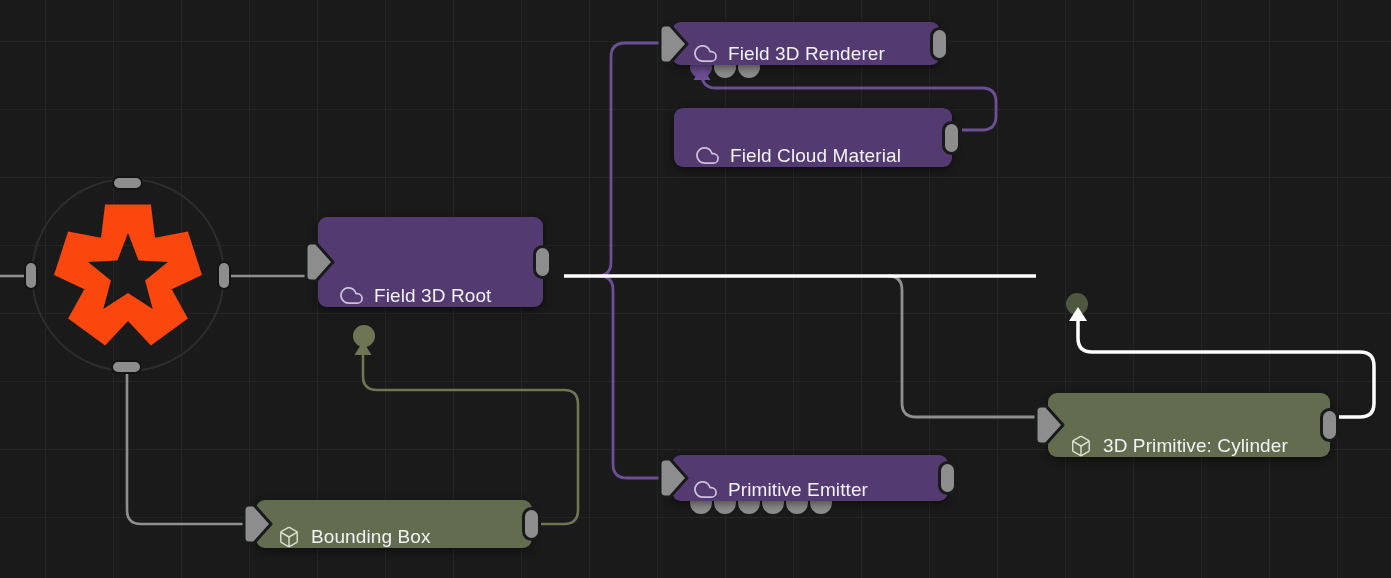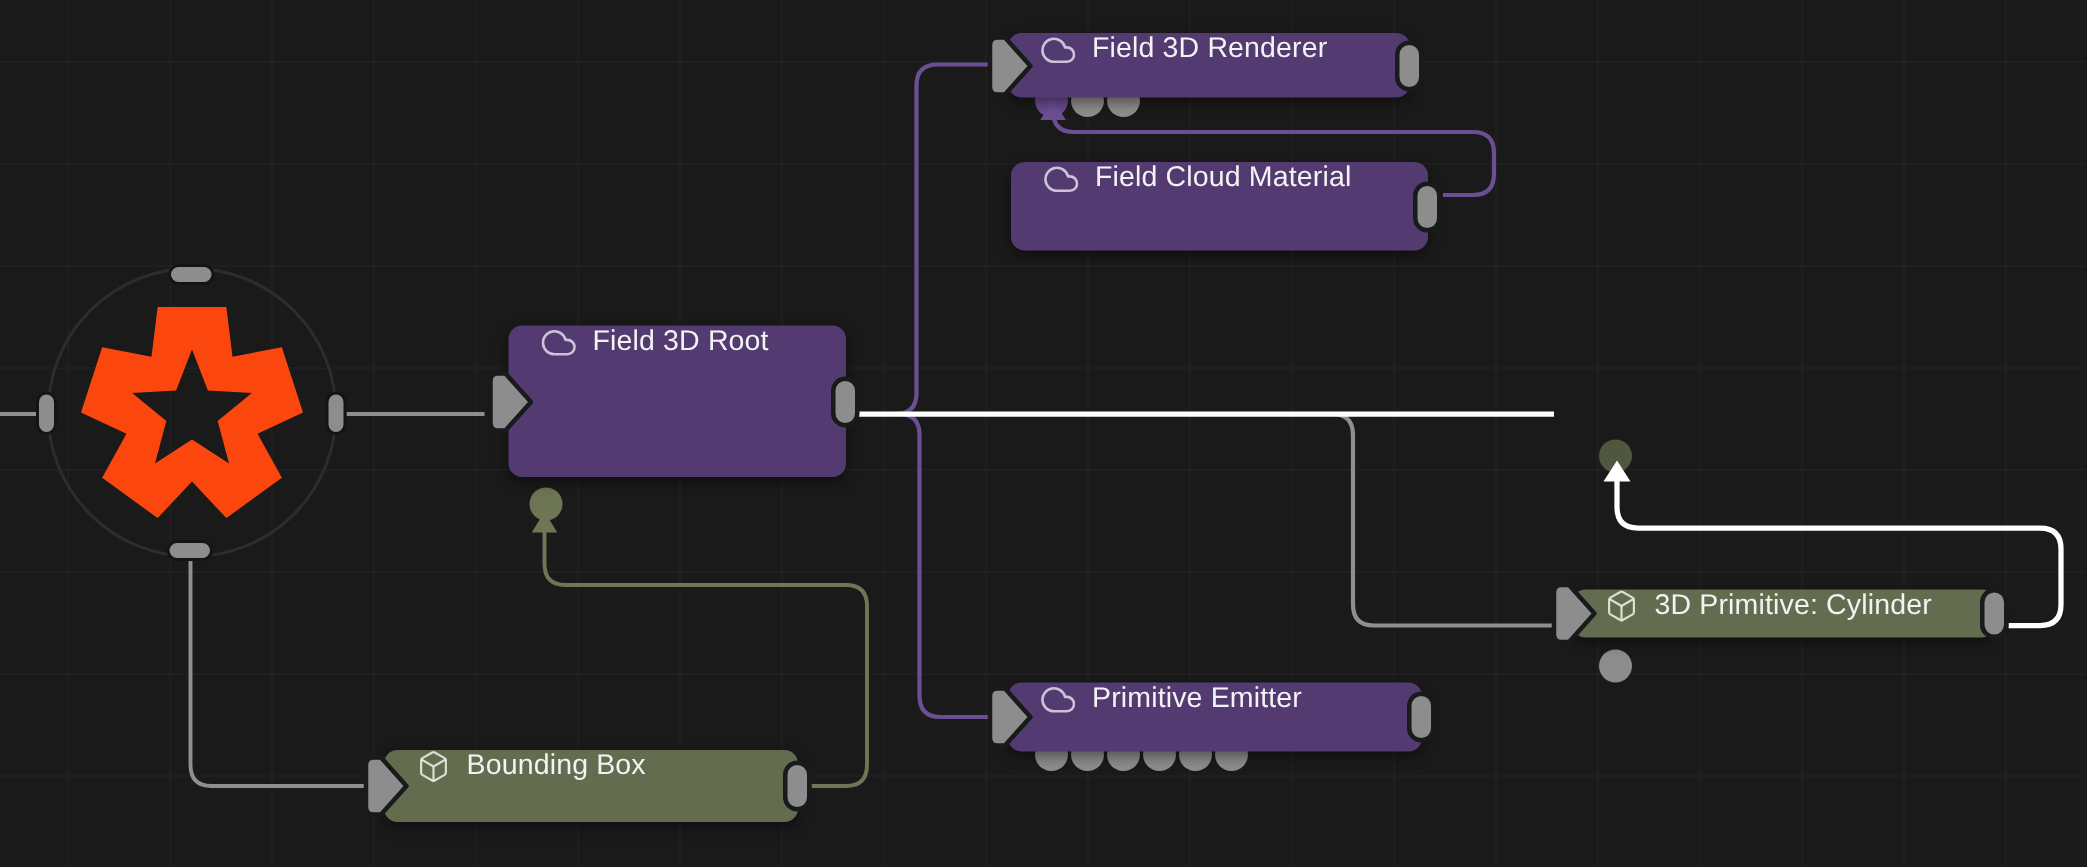--- a/index.html
+++ b/index.html
@@ -11,21 +11,21 @@
       linear-gradient(#242425 1px, transparent 1px),
       linear-gradient(90deg,#242425 1px, transparent 1px);
     background-size:68px 68px;
     background-position:45px 41px;
     font-family:"Liberation Sans", sans-serif;
   }
   svg.wires{position:absolute;left:0;top:0;z-index:2;pointer-events:none;}
   svg.wires path{pointer-events:stroke;}
   .node{
     position:absolute;z-index:3;border-radius:9px;box-sizing:border-box;
-    display:flex;align-items:flex-start;gap:11px;padding:0 16px 0 22px;
+    display:flex;align-items:flex-end;gap:11px;padding:0 16px 0 22px;
     color:#f3f2f5;font-size:19px;letter-spacing:.1px;
     box-shadow:0 3px 9px rgba(0,0,0,.45);
   }
   .node.purple{background:#533a71;}
   .node.olive{background:#636c4f;}
   .node.selected{border:3px solid #ffffff;}
   .label{white-space:nowrap;}
   .icon{flex:0 0 auto;}
   .pill{
     position:absolute;right:-9px;top:50%;transform:translateY(-50%);
@@ -124,33 +124,33 @@
   </div>
 
   <div class="node purple" style="left:674px;top:108px;width:278px;height:59px">
     <svg class="icon" width="23" height="23" viewBox="0 0 24 24" fill="none" stroke="rgba(235,230,245,0.8)" stroke-width="1.8" stroke-linejoin="round">
         <path d="M18 10h-1.26A8 8 0 1 0 9 20h9a5 5 0 0 0 0-10z"></path>
       </svg>
     <span class="label">Field Cloud Material</span>
     <span class="pill"></span>
   </div>
 
-  <div class="node purple" style="left:339px;top:217px;width:225px;height:101px">
+  <div class="node purple" style="left:318px;top:217px;width:225px;height:90px">
     <svg class="chev" viewBox="0 0 34 46">
         <path d="M4 9 Q4 4 9 4 L14 4 L31 23 L14 42 L9 42 Q4 42 4 37 Z"></path>
       </svg>
     <svg class="icon" width="23" height="23" viewBox="0 0 24 24" fill="none" stroke="rgba(235,230,245,0.8)" stroke-width="1.8" stroke-linejoin="round">
         <path d="M18 10h-1.26A8 8 0 1 0 9 20h9a5 5 0 0 0 0-10z"></path>
       </svg>
     <span class="label">Field 3D Root</span>
     <span class="pill"></span>
   </div>
 
 
-  <div class="node olive" style="left:1048px;top:393px;width:282px;height:32px">
+  <div class="node olive" style="left:1048px;top:393px;width:282px;height:64px">
     <svg class="chev" viewBox="0 0 34 46">
         <path d="M4 9 Q4 4 9 4 L14 4 L31 23 L14 42 L9 42 Q4 42 4 37 Z"></path>
       </svg>
     <svg class="icon" width="22" height="22" viewBox="0 0 24 24" fill="none" stroke="rgba(240,242,230,0.85)" stroke-width="1.6" stroke-linejoin="round">
         <path d="M21 16.5v-9a1.8 1.8 0 0 0-.9-1.56l-7.2-4.14a1.8 1.8 0 0 0-1.8 0L3.9 5.94A1.8 1.8 0 0 0 3 7.5v9a1.8 1.8 0 0 0 .9 1.56l7.2 4.14a1.8 1.8 0 0 0 1.8 0l7.2-4.14A1.8 1.8 0 0 0 21 16.5z"></path>
         <polyline points="3.27 6.96 12 12.01 20.73 6.96"></polyline>
         <line x1="12" y1="22.08" x2="12" y2="12"></line>
       </svg>
     <span class="label">3D Primitive: Cylinder</span>
     <span class="pill"></span>

